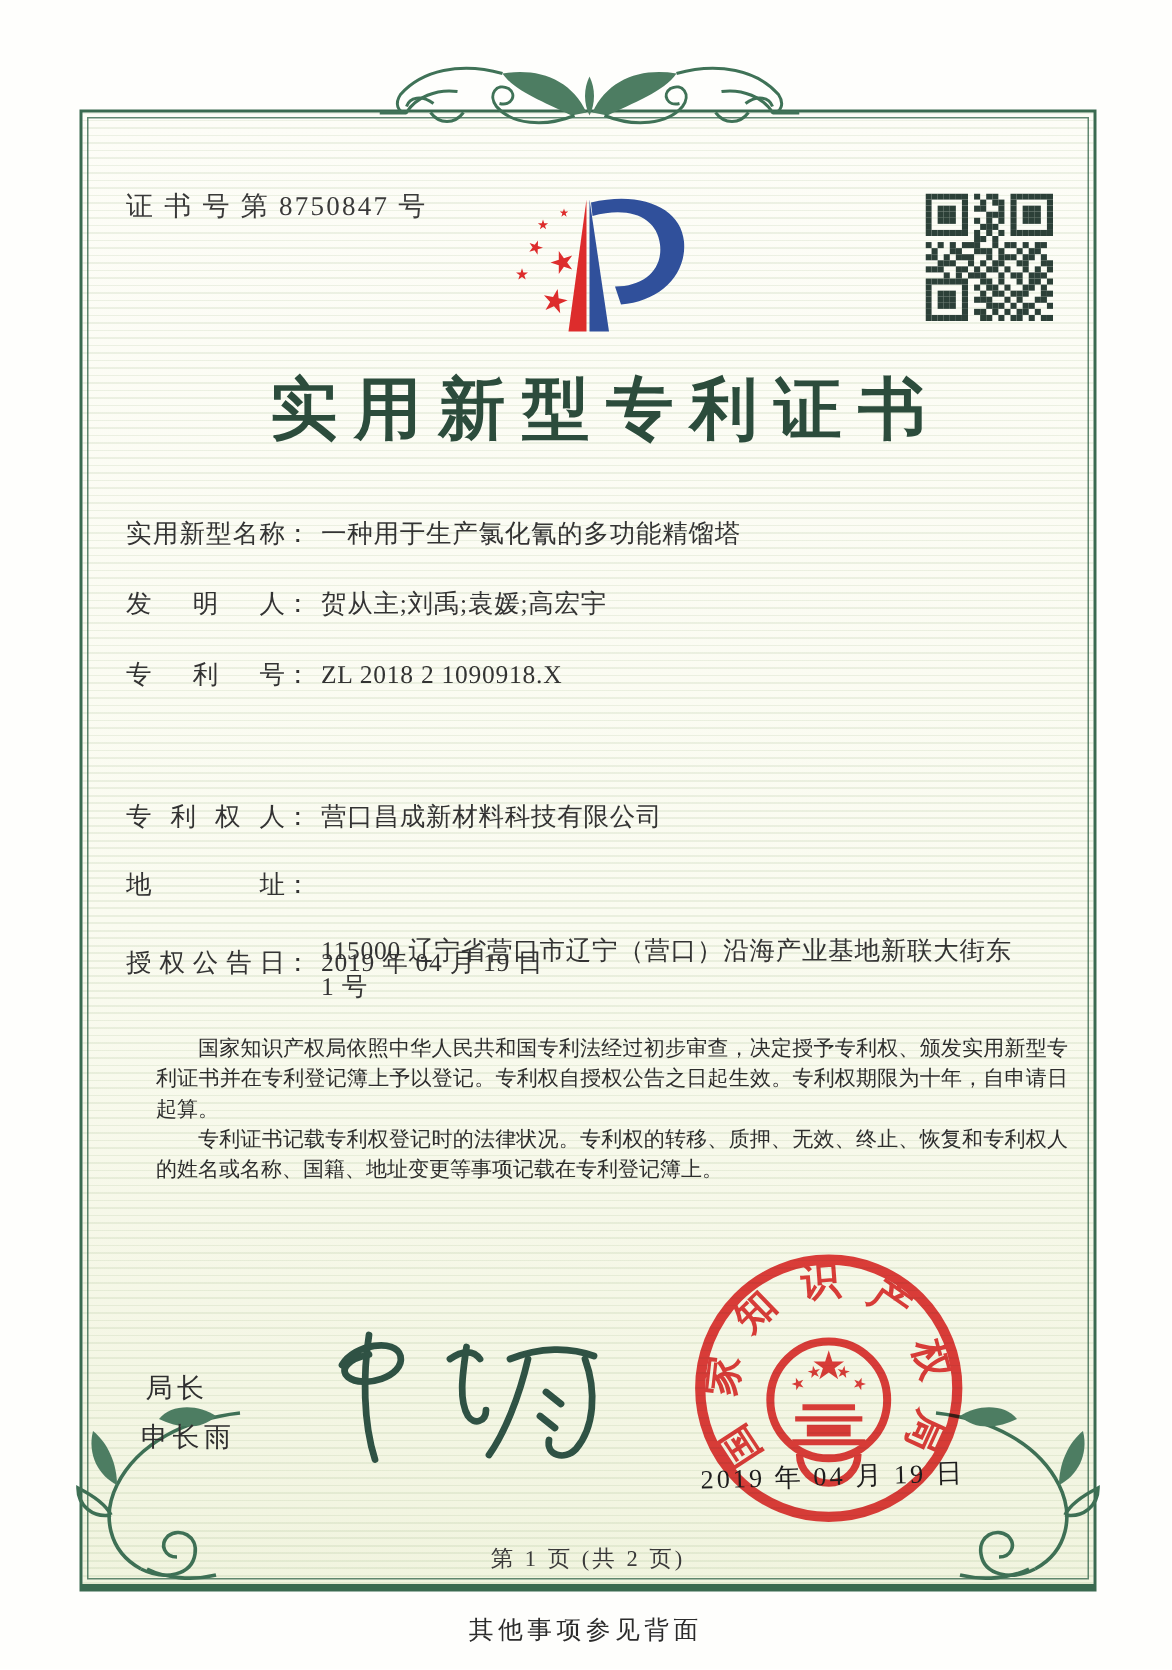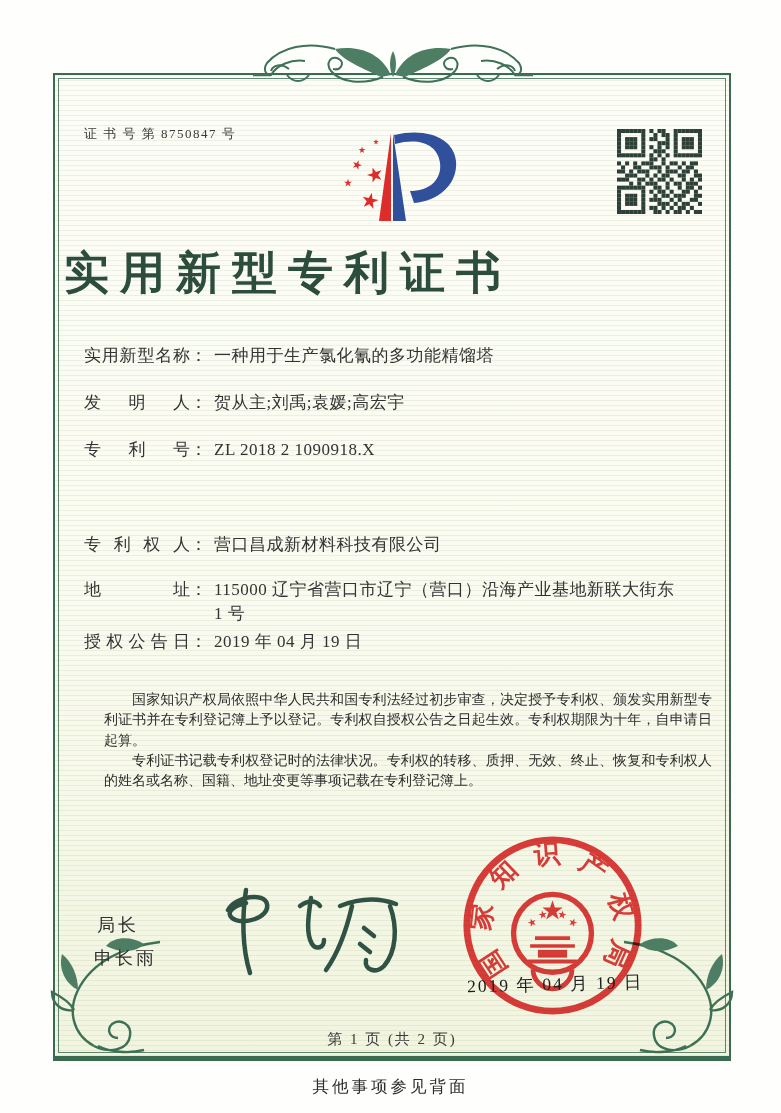--- a/index.html
+++ b/index.html
@@ -21,32 +21,32 @@
       repeating-linear-gradient(180deg, rgba(150,178,128,0.16) 0 1px, rgba(0,0,0,0) 1px 5px),
       linear-gradient(180deg,#fdfdf7 0%, #fafbf0 55%, #f1f4df 100%);
   }
   .frame::after{
     content:"";position:absolute;inset:3px;border:1px solid rgba(58,106,80,.8);
     pointer-events:none;
   }
   .orn{position:absolute;pointer-events:none;}
   .cert-no{
     position:absolute;left:84px;top:125px;
-    font-size:13px;letter-spacing:1.5px;color:#3a3a3a;
+    font-size:18px;letter-spacing:1.5px;color:#3a3a3a;
   }
   .logo{position:absolute;left:328px;top:129px;}
   .qr{position:absolute;left:617px;top:129px;}
   .title{
-    position:absolute;left:53px;top:243px;width:558px;
-    text-align:left;font-size:45px;font-weight:bold;
+    position:absolute;left:70px;top:243px;width:558px;
+    text-align:right;font-size:45px;font-weight:bold;
     color:#2c4c3c;letter-spacing:11px;text-indent:11px;
   }
   .frow{position:absolute;left:84px;width:620px;font-size:17px;color:#333;}
   .flabel{display:inline-block;width:106px;text-align:justify;text-align-last:justify;vertical-align:top;}
-  .fvalue{margin-left:7px;letter-spacing:0.5px;}
+  .fvalue{margin-left:7px;letter-spacing:0.5px;margin-top:44px;}
   .fvalue.wrap{display:inline-block;width:464px;vertical-align:top;line-height:24px;}
   .fpair2{position:absolute;left:336px;top:0;white-space:nowrap;}
   .fpair2 .flabel{width:88px;}
   .r0{top:344px}.r1{top:391px}.r2{top:438px}.r3{top:486px}.r4{top:533px}.r5{top:578px}.r6{top:630px}
   .paras{
     position:absolute;left:86px;top:690px;width:608px;
     font-size:14px;line-height:1.45;text-align:justify;color:#2d2d2d;margin-left:18px;
   }
   .paras p{margin:0;text-indent:2em;}
   .signer-title{position:absolute;left:97px;top:913px;font-size:18px;letter-spacing:3px;color:#2f2f2f;}

